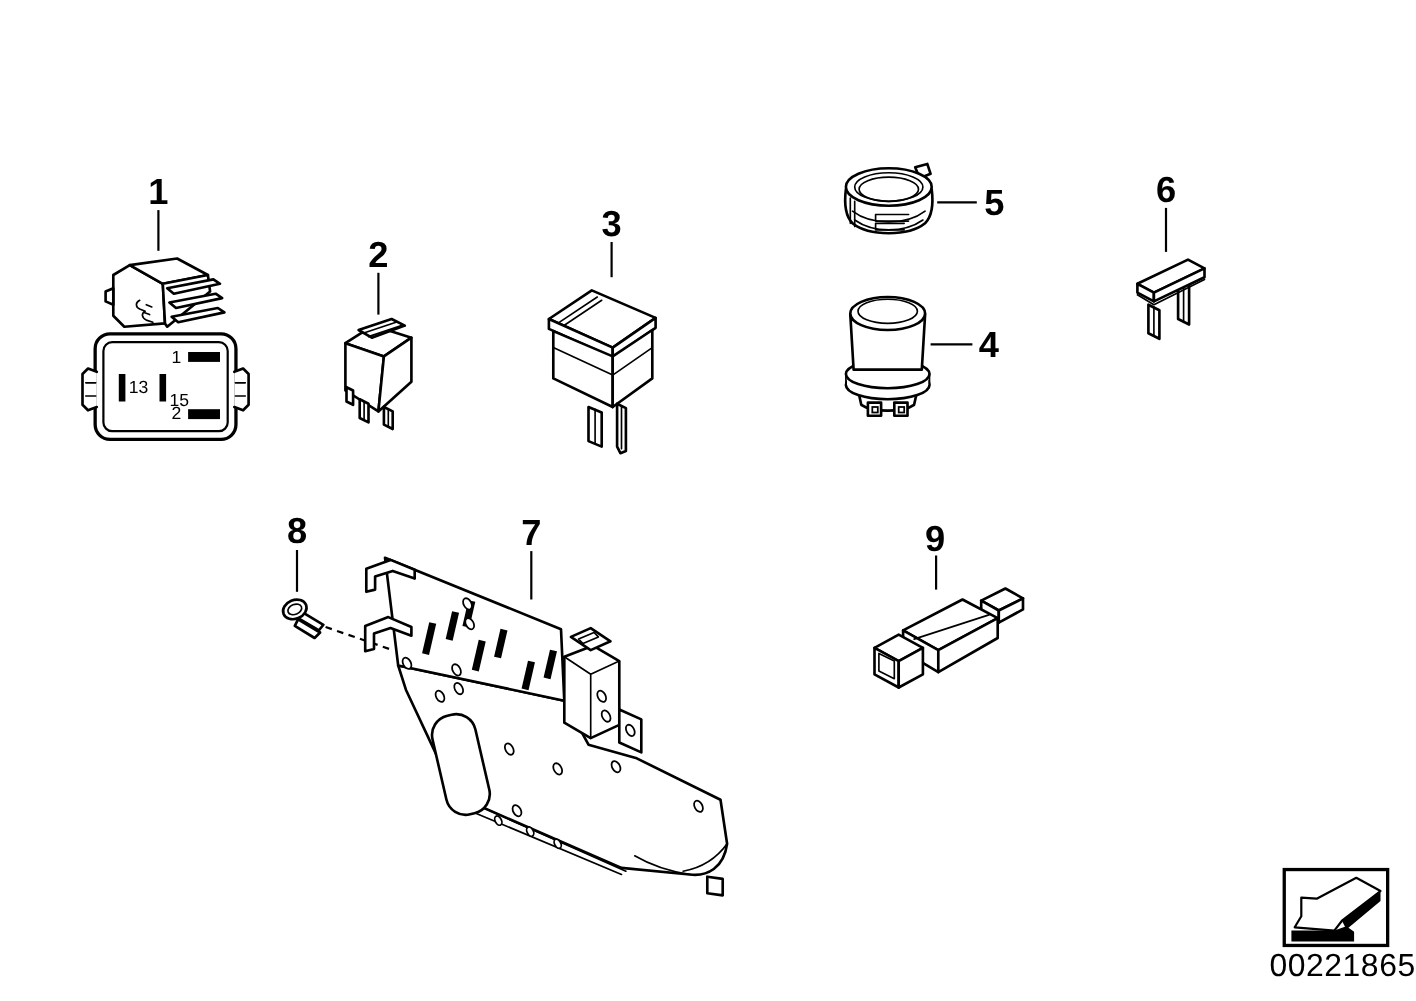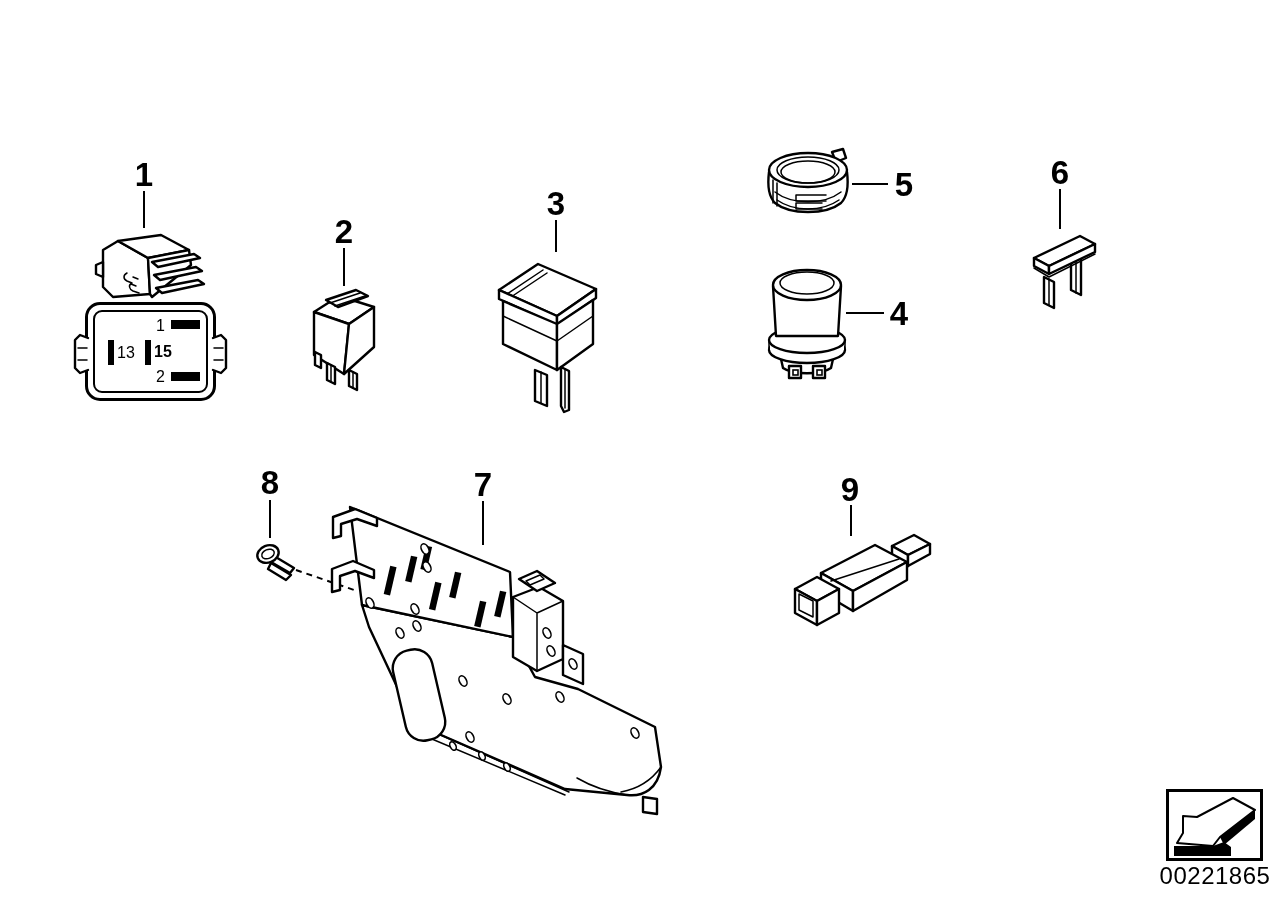--- a/index.html
+++ b/index.html
@@ -61,21 +61,21 @@
     border: 3px solid #000;
     box-sizing: border-box;
     background: #fff;
     cursor: pointer;
   }
   .doc-number {
     position: absolute;
     left: 1154px; top: 862px;
     width: 122px;
     text-align: center;
-    font-size: 24px;
+    font-size: 29px;
     color: #000;
     letter-spacing: 0.5px;
   }
 </style>
 </head>
 <body>
 
 <div class="canvas">
 
   <svg class="leader-layer" width="1287" height="910">
@@ -112,21 +112,21 @@
     <path class="lnt" d="M32,42 c-4,2 -4,6 0,8 l5,2 c-4,2 -3,6 1,8 l6,2 M38,46 l5,2 M36,53 l5,2"></path>
   </svg>
 
   <div class="socket">
     <div class="socket-inner"></div>
     <span class="pin-text" style="left:68px; top:13px;">1</span>
     <div class="bar-h" style="left:83px; top:15px;"></div>
     <div class="bar-v" style="left:20px; top:35px;"></div>
     <span class="pin-text" style="left:29px; top:40px;text-align:right;">13</span>
     <div class="bar-v" style="left:57px; top:35px;"></div>
-    <span class="pin-text" style="left:66px; top:39px;font-weight:bold;">15</span>
+    <span class="pin-text" style="left:66px; top:52px;">15</span>
     <span class="pin-text" style="left:68px; top:64px;">2</span>
     <div class="bar-h" style="left:83px; top:67px;"></div>
     <svg class="side-tab" style="left:-14px; top:30px;" width="14" height="38" viewBox="0 0 14 38">
       <path class="ln" d="M14,3 L6,0 L1,5 L1,33 L6,38 L14,35"></path>
       <path class="lnt" d="M13,13 L4,13 M13,25 L4,25"></path>
     </svg>
     <svg class="side-tab" style="right:-14px; top:30px; transform:scaleX(-1);" width="14" height="38" viewBox="0 0 14 38">
       <path class="ln" d="M14,3 L6,0 L1,5 L1,33 L6,38 L14,35"></path>
       <path class="lnt" d="M13,13 L4,13 M13,25 L4,25"></path>
     </svg>

